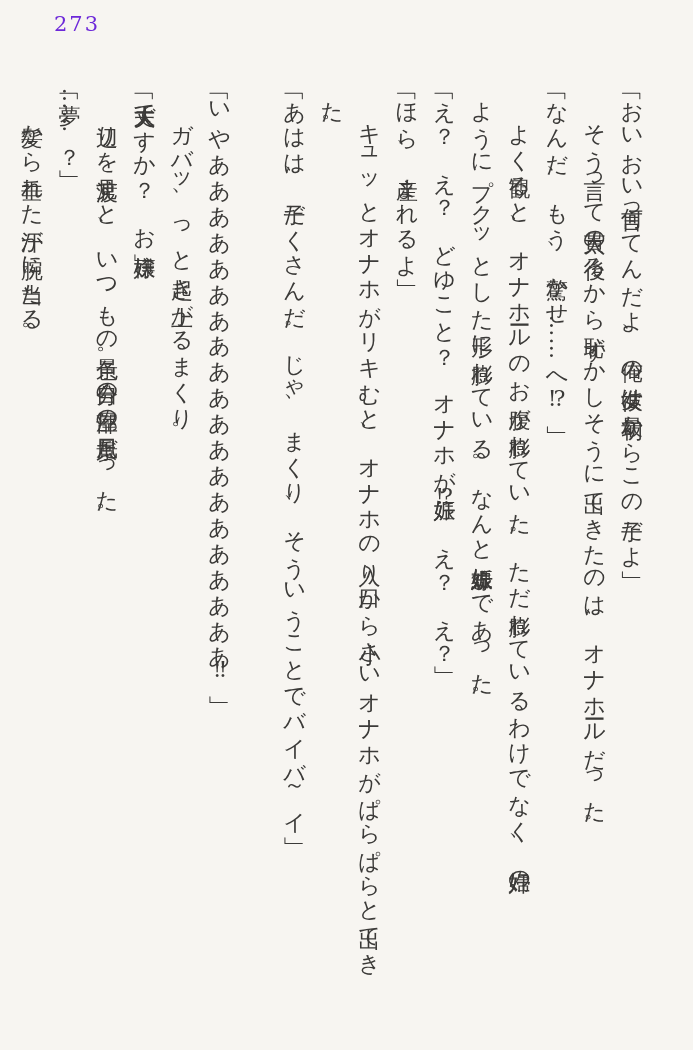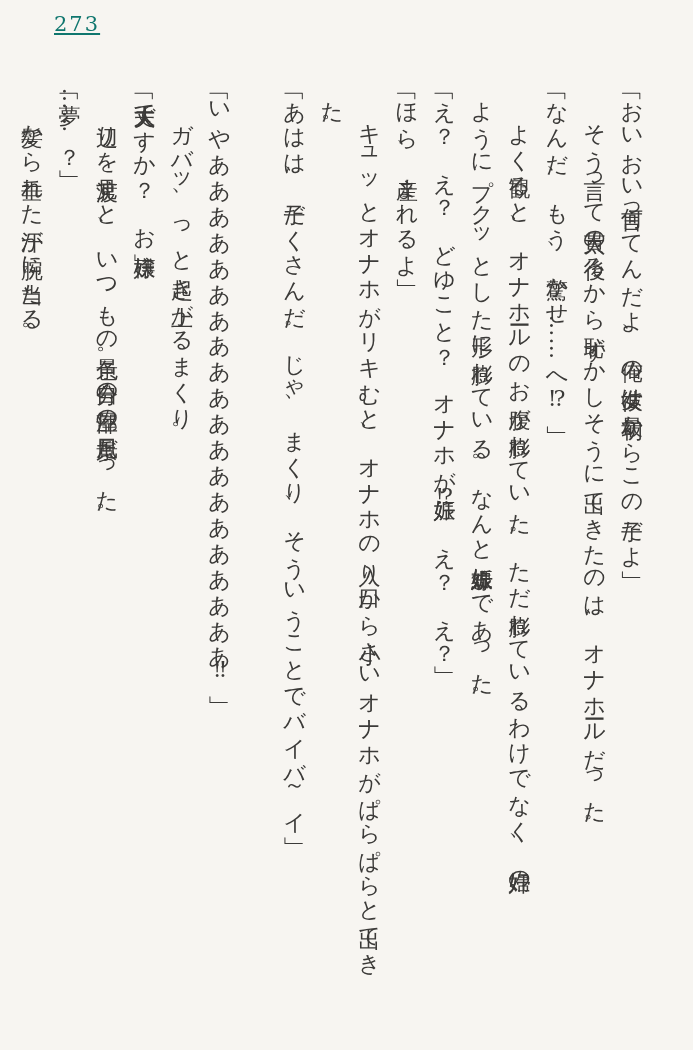--- a/index.html
+++ b/index.html
@@ -17,22 +17,21 @@
   .page {
     position: absolute;
     inset: 0;
   }
   .page-number {
     position: absolute;
     top: 12px;
     left: 54px;
     font-size: 21px;
     letter-spacing: 2px;
-    color: #0f766e;
-    text-decoration: underline;
+    color: #6d28d9;
   }
   .text-block {
     position: absolute;
     top: 86px;
     right: 42px;
     height: 874px;
     writing-mode: vertical-rl;
     text-orientation: mixed;
     color: #3b3a38;
     font-size: 22px;

